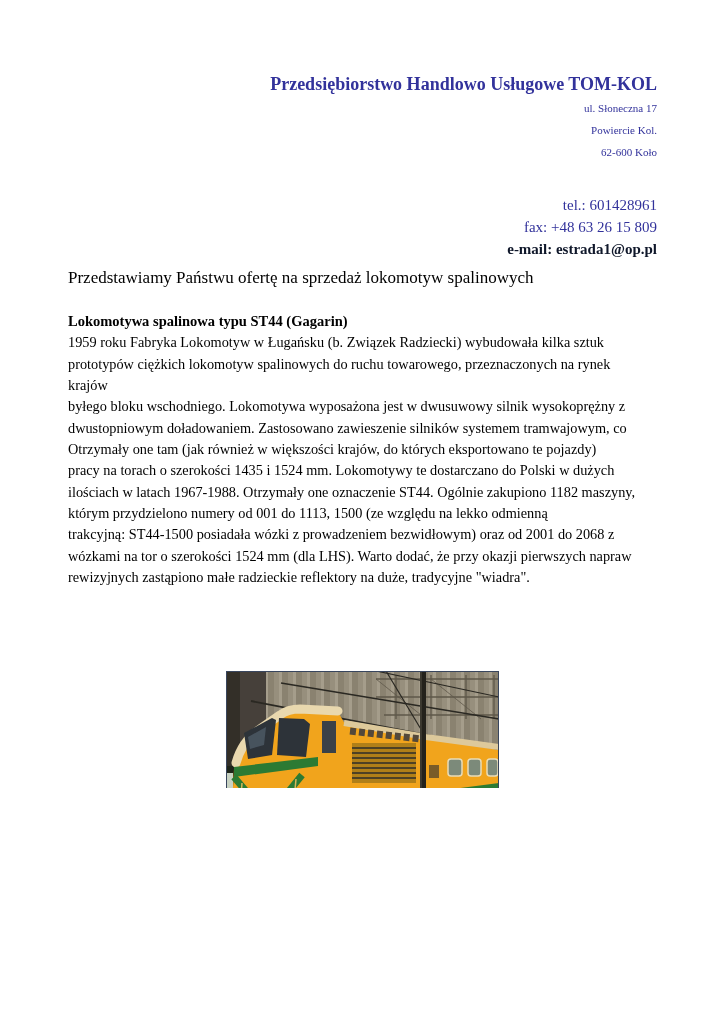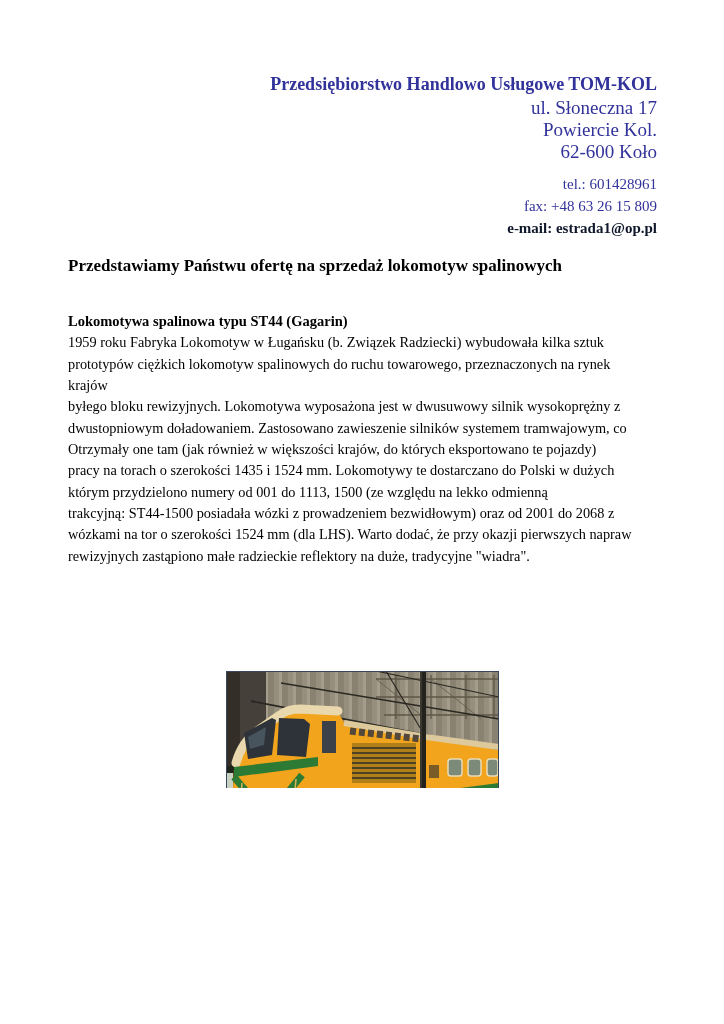--- a/index.html
+++ b/index.html
@@ -2,27 +2,27 @@
 <html><head>
 <meta charset="utf-8">
 <style>
   html,body { margin:0; padding:0; background:#ffffff; }
   .page {
     position:relative; width:724px; height:788px; background:#ffffff;
     font-family:"Liberation Serif", serif; color:#000; overflow:hidden; margin:0 auto;
   }
   .header-block { position:absolute; top:72px; right:67px; text-align:right; color:#32329b; }
   .company { font-size:18px; font-weight:bold; line-height:25px; white-space:nowrap; }
-  .addr { font-size:19px; line-height:22px; white-space:nowrap; }
-  .contact-block { position:absolute; top:173px; right:67px; text-align:right; color:#32329b; }
+  .addr { font-size:11px; line-height:22px; white-space:nowrap; }
+  .contact-block { position:absolute; top:194px; right:67px; text-align:right; color:#32329b; }
   .contact { font-size:15px; line-height:22px; white-space:nowrap; }
   .email { color:#0f172a; font-weight:bold; cursor:pointer; }
   .offer-heading {
-    position:absolute; top:254px; left:68px; margin:0;
-    font-size:17px; font-weight:bold; color:#000; white-space:nowrap; line-height:24px;
+    position:absolute; top:266px; left:68px; margin:0;
+    font-size:17px; font-weight:normal; color:#000; white-space:nowrap; line-height:24px;
   }
   .body-block { position:absolute; top:311px; left:68px; font-size:14.3px; line-height:21.35px; }
   .body-block .line { white-space:nowrap; }
   .product-title { font-weight:bold; font-size:14.5px; white-space:nowrap; }
   .figure { position:absolute; left:226px; top:671px; width:273px; height:253px;text-align:right; }
   .figure svg { display:block; }
   .badge-text { font-family:"Liberation Sans", sans-serif; font-weight:bold; fill:#1a1205; }
   .caption-text { font-family:"Liberation Sans", sans-serif; font-weight:bold; letter-spacing:-1px; }
   .nose-text { font-family:"Liberation Sans", sans-serif; font-weight:bold; fill:#f2efe4; }
 </style>
@@ -44,24 +44,25 @@
     <div class="contact email">e-mail: estrada1@op.pl</div>
   </div>
 
   <h1 class="offer-heading">Przedstawiamy Państwu ofertę na sprzedaż lokomotyw spalinowych</h1>
 
   <div class="body-block">
     <div class="product-title">Lokomotywa spalinowa typu ST44 (Gagarin)</div>
     <div class="line">1959 roku Fabryka Lokomotyw w Ługańsku (b. Związek Radziecki) wybudowała kilka sztuk</div>
     <div class="line">prototypów ciężkich lokomotyw spalinowych do ruchu towarowego, przeznaczonych na rynek</div>
     <div class="line">krajów</div>
-    <div class="line">byłego bloku rewizyjnych. Lokomotywa wyposażona jest w dwusuwowy silnik wysokoprężny z</div>
+    <div class="line">byłego bloku wschodniego. Lokomotywa wyposażona jest w dwusuwowy silnik wysokoprężny z</div>
     <div class="line">dwustopniowym doładowaniem. Zastosowano zawieszenie silników systemem tramwajowym, co</div>
     <div class="line">Otrzymały one tam (jak również w większości krajów, do których eksportowano te pojazdy)</div>
     <div class="line">pracy na torach o szerokości 1435 i 1524 mm. Lokomotywy te dostarczano do Polski w dużych</div>
+    <div class="line">ilościach w latach 1967-1988. Otrzymały one oznaczenie ST44. Ogólnie zakupiono 1182 maszyny,</div>
     <div class="line">którym przydzielono numery od 001 do 1113, 1500 (ze względu na lekko odmienną</div>
     <div class="line">trakcyjną: ST44-1500 posiadała wózki z prowadzeniem bezwidłowym) oraz od 2001 do 2068 z</div>
     <div class="line">wózkami na tor o szerokości 1524 mm (dla LHS). Warto dodać, że przy okazji pierwszych napraw</div>
     <div class="line">rewizyjnych zastąpiono małe radzieckie reflektory na duże, tradycyjne "wiadra".</div>
   </div>
 
   <div class="figure">
     <svg width="273" height="253" viewBox="0 0 273 253" xmlns="http://www.w3.org/2000/svg">
       <defs>
         <linearGradient id="badgeGrad" x1="0" y1="0" x2="0" y2="1">

